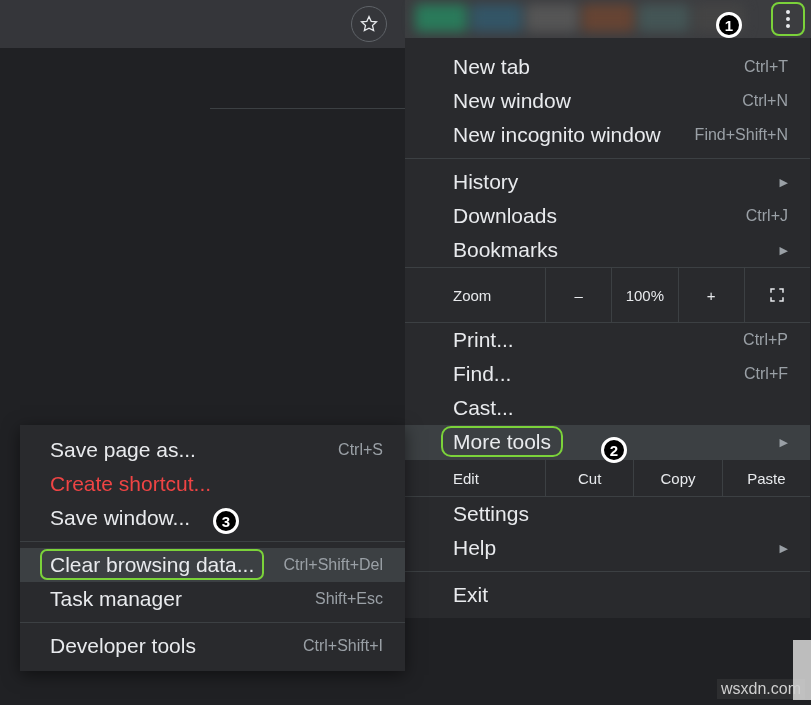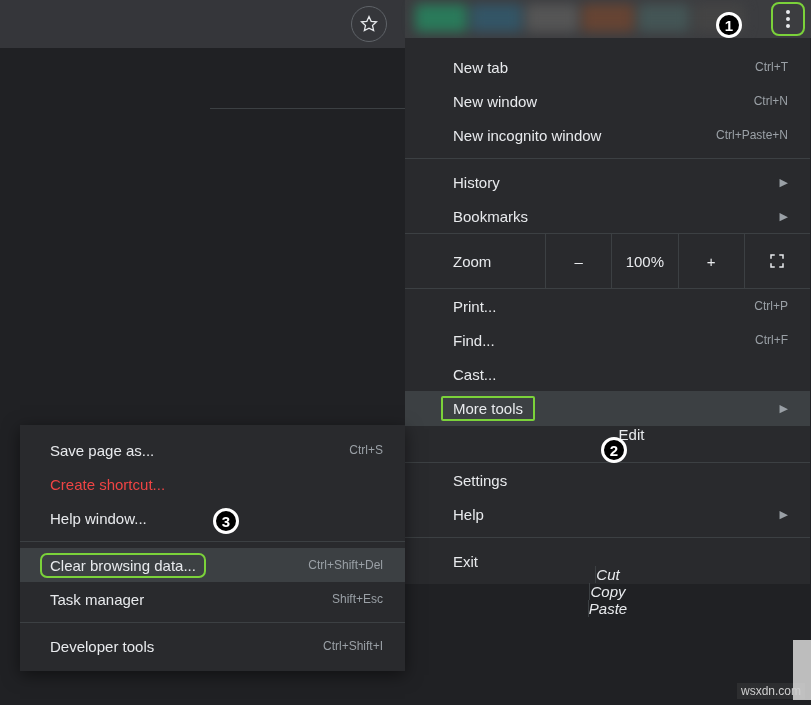--- a/index.html
+++ b/index.html
@@ -83,47 +83,47 @@
     padding-bottom: 6px;
   }
   .menu-item, .menu-row {
     display: flex;
     align-items: center;
     height: 34px;
     padding: 0 22px 0 48px;
     color: #e8eaed;
     cursor: pointer;
   }
-  .menu-item .label { flex: 1; font-size: 15px; }
-  .menu-item .shortcut { color: #9aa0a6; font-size: 12px; }
+  .menu-item .label { flex: 1; font-size: 21px; }
+  .menu-item .shortcut { color: #9aa0a6; font-size: 16px; }
   .menu-item .arrow { color:#9aa0a6; font-size: 11px; }
   .sep { height: 1px; background: #3c4043; margin: 6px 0; }
 
   .zoom-row {
     display:flex; align-items:center; height:56px;
     border-top:1px solid #3c4043; border-bottom:1px solid #3c4043;
   }
   .zoom-row .zlabel { padding-left:48px; flex: 0 0 140px; }
   .zoom-row .zseg { flex:1; display:flex; align-items:center; justify-content:center; height:100%; border-left:1px solid #3c4043; color:#e8eaed;}
   .zoom-row .fs { width:56px; }
   .fs svg { width:18px; height:18px; stroke:#e8eaed; stroke-width:2; fill:none;}
 
   .edit-row {
     display:flex; align-items:center; height:38px;
-    border-top:1px solid #3c4043; border-bottom:1px solid #3c4043;flex-direction:column;
+    border-top:1px solid #3c4043; border-bottom:1px solid #3c4043;
   }
   .edit-row .elabel { padding-left:48px; flex:0 0 140px; }
-  .edit-row .eseg { flex:1; text-align:center; height:100%; display:flex; align-items:center; justify-content:center; border-left:1px solid #3c4043; cursor:pointer;font-style:italic;}
+  .edit-row .eseg { flex:1; text-align:center; height:100%; display:flex; align-items:center; justify-content:center; border-left:1px solid #3c4043; cursor:pointer;}
 
   .highlight-row {
     background: #3c4043;
   }
   .highlight-box {
     border: 2px solid #7bd23a;
-    border-radius: 2px;
+    border-radius: 10px;
     padding: 2px 10px;
     margin-left: -12px;
   }
 
   
   .submenu {
     position: absolute;
     left: 20px; top: 425px;
     width: 385px;
     background: #292a2d;
@@ -154,21 +154,21 @@
     border: 3px solid #fff;
     color: #fff;
     font-weight: 700;
     font-size: 15px;
     display:flex; align-items:center; justify-content:center;
     z-index: 20;
   }
   
   .watermark {
     position:absolute; right:6px; bottom:6px;
-    font-size:12px; color:#cfcfcf; background:rgba(255,255,255,0.06);
+    font-size:16px; color:#cfcfcf; background:rgba(255,255,255,0.06);
     padding:1px 4px;
     margin-top:48px;
   }
   .scroll-thumb {
     position:absolute; right:0; top:640px; width:18px; height:60px; background:#bdbdbd;
   }
 </style>
 </head>
 <body>
 
@@ -206,26 +206,30 @@
   <div class="menu-item">
     <span class="label">New tab</span>
     <span class="shortcut">Ctrl+T</span>
   </div>
   <div class="menu-item">
     <span class="label">New window</span>
     <span class="shortcut">Ctrl+N</span>
   </div>
   <div class="menu-item">
     <span class="label">New incognito window</span>
-    <span class="shortcut">Ctrl+Paste+N</span>
+    <span class="shortcut">Find+Shift+N</span>
   </div>
   <div class="sep"></div>
   <div class="menu-item">
     <span class="label">History</span>
     <span class="arrow">▶</span>
+  </div>
+  <div class="menu-item">
+    <span class="label">Downloads</span>
+    <span class="shortcut">Ctrl+J</span>
   </div>
   <div class="menu-item">
     <span class="label">Bookmarks</span>
     <span class="arrow">▶</span>
   </div>
 
   <div class="zoom-row">
     <span class="zlabel">Zoom</span>
     <span class="zseg">–</span>
     <span class="zseg">100%</span>
@@ -275,21 +279,21 @@
 
 <div class="submenu">
   <div class="menu-item">
     <span class="label">Save page as...</span>
     <span class="shortcut">Ctrl+S</span>
   </div>
   <div class="menu-item">
     <span class="label disabled">Create shortcut...</span>
   </div>
   <div class="menu-item">
-    <span class="label">Help window...</span>
+    <span class="label">Save window...</span>
   </div>
   <div class="sep"></div>
   <div class="menu-item highlight-item">
     <span class="label"><span class="clear-box">Clear browsing data...</span></span>
     <span class="shortcut">Ctrl+Shift+Del</span>
   </div>
   <div class="menu-item">
     <span class="label">Task manager</span>
     <span class="shortcut">Shift+Esc</span>
   </div>

